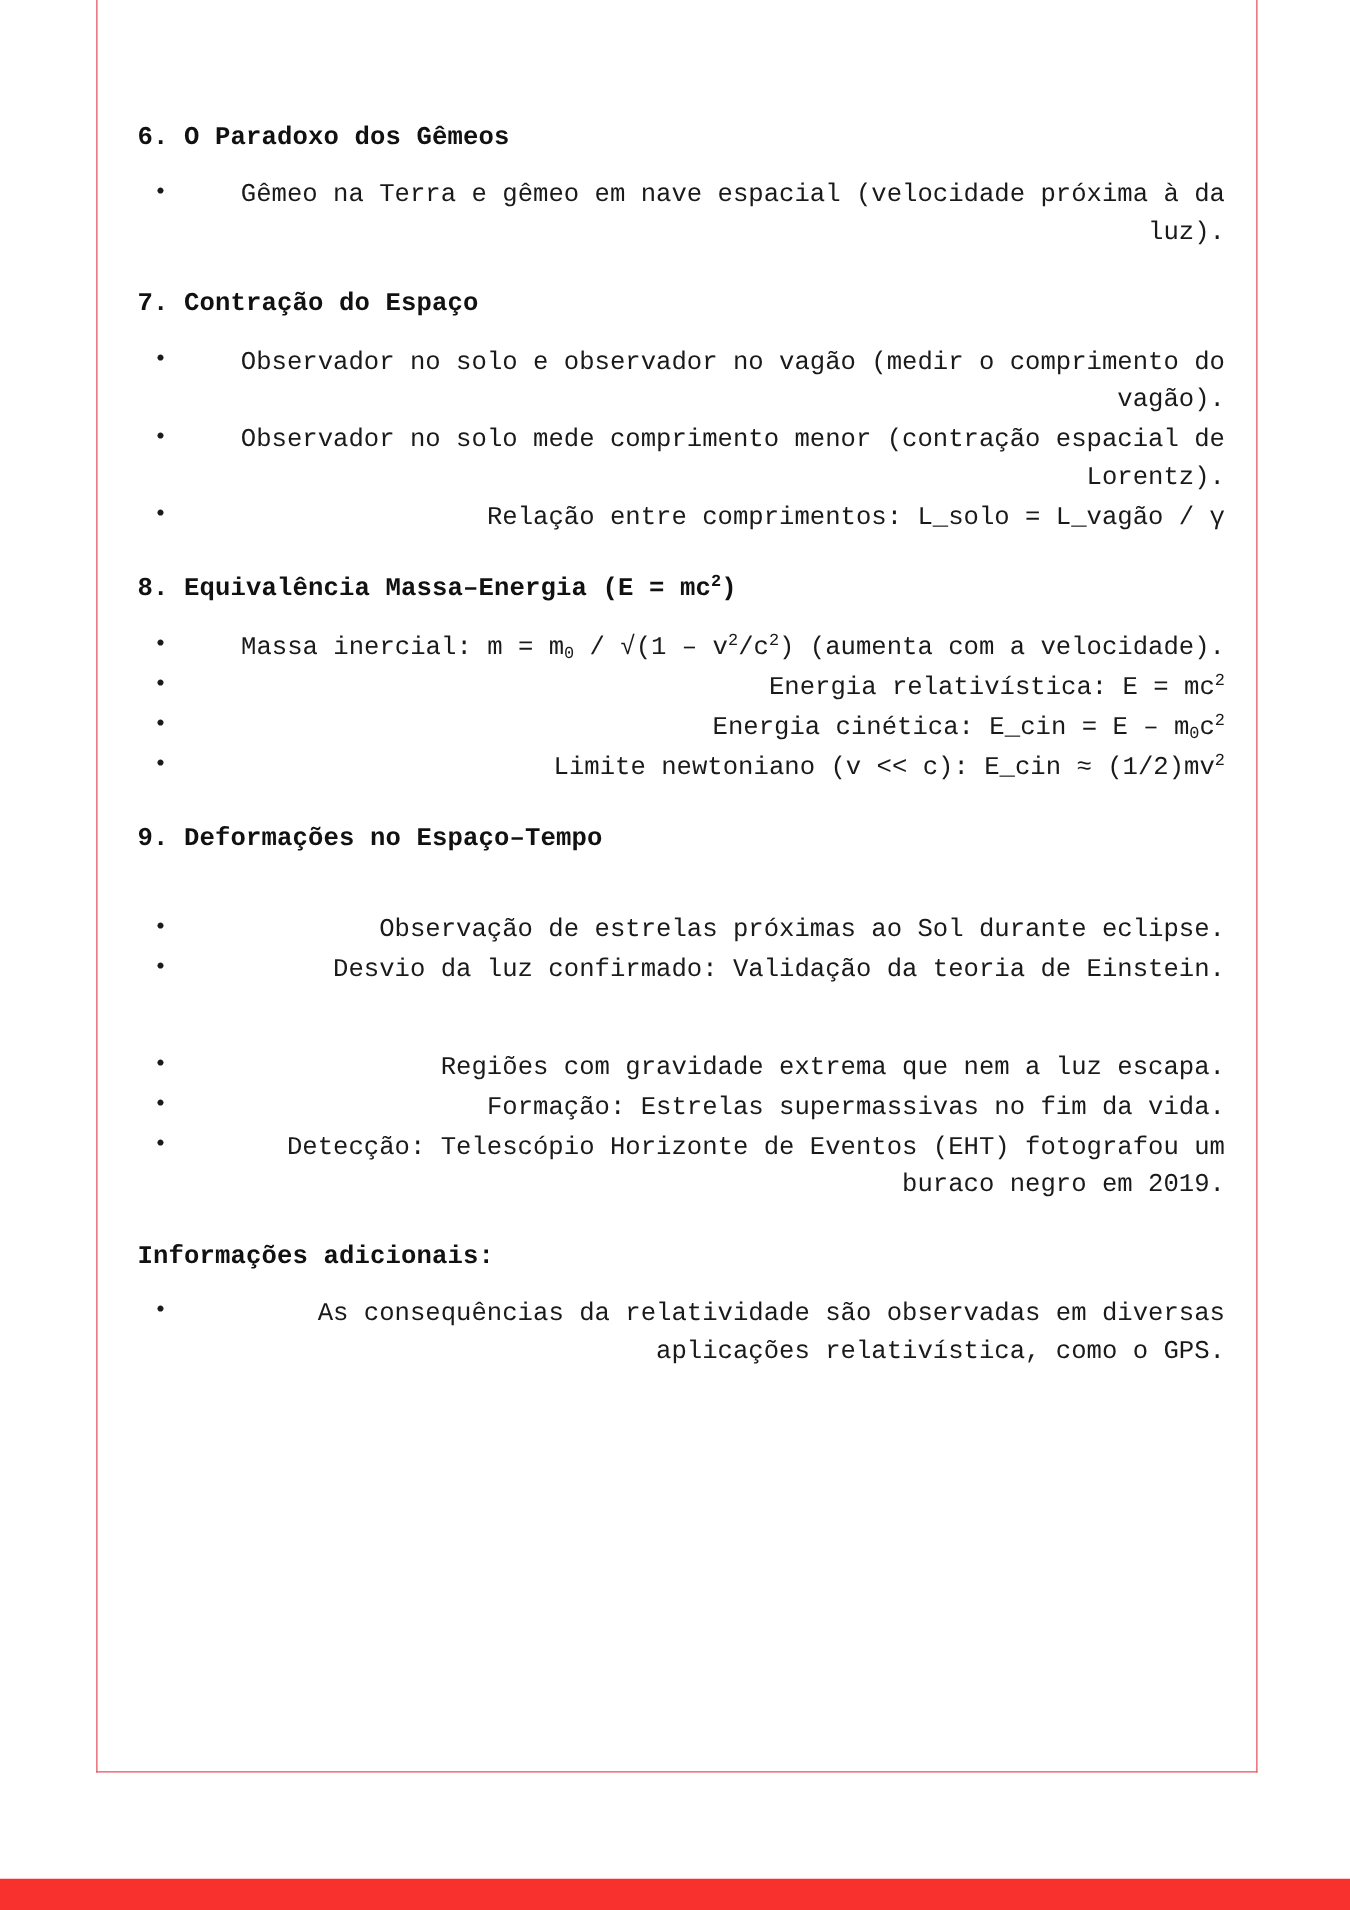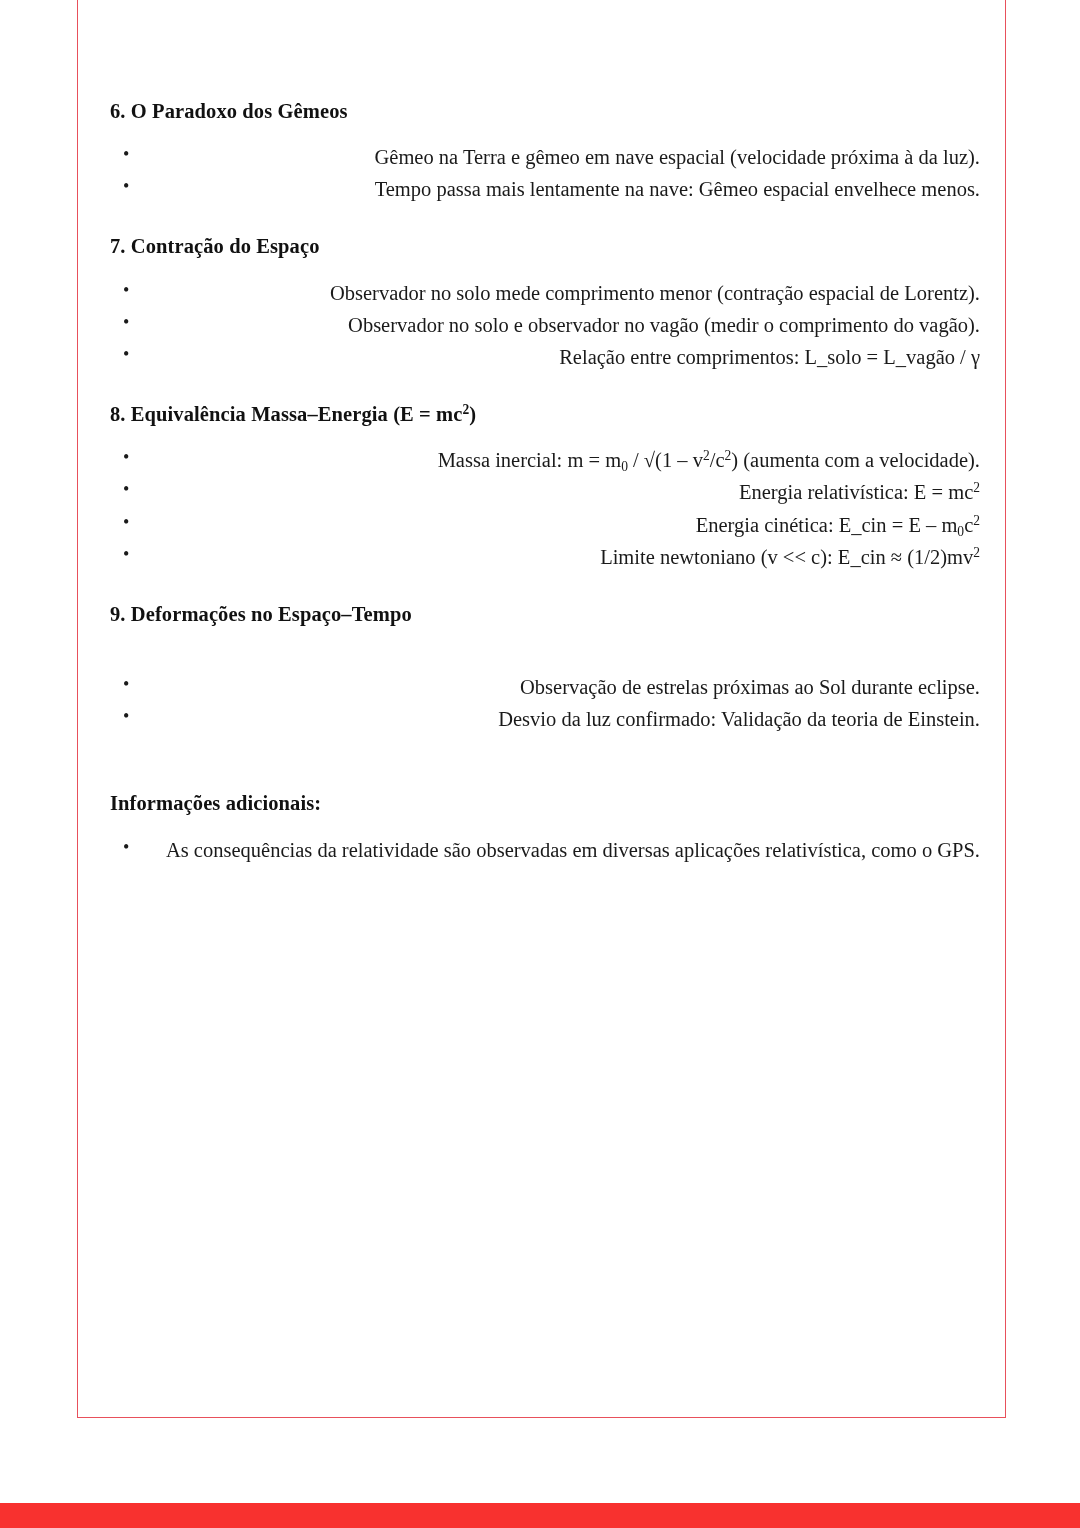--- a/index.html
+++ b/index.html
@@ -30,20 +30,21 @@
     border-top: none;
     background: #ffffff;
   }
 
   
   #content {
     position: absolute;
     left: 110px;
     top: 98px;
     width: 870px;
+    font-family: Liberation Mono, monospace;
   }
 
   h2.section-heading {
     font-size: 20.5px;
     font-weight: bold;
     line-height: 1.28;
     margin: 0;
     padding: 0;
     letter-spacing: 0.1px;
     color: #111111;
@@ -102,30 +103,29 @@
 <body style="background: rgb(255, 255, 255); color: rgb(26, 26, 26);">
 
 <div id="page-frame" style="border-color: rgb(232, 80, 91);"></div>
 
 <div id="content">
 
   <div class="block">
     <h2 class="section-heading">6. O Paradoxo dos Gêmeos</h2>
     <ul class="bullets">
       <li>Gêmeo na Terra e gêmeo em nave espacial (velocidade próxima à da luz).</li>
-      <li>Tempo passa mais lentamente na nave: Gêmeo espacial envelhece menos.</li>
     </ul>
     <span class="spacer-after"></span>
   </div>
 
   <div class="block">
     <h2 class="section-heading">7. Contração do Espaço</h2>
     <ul class="bullets">
+      <li>Observador no solo e observador no vagão (medir o comprimento do vagão).</li>
       <li>Observador no solo mede comprimento menor (contração espacial de Lorentz).</li>
-      <li>Observador no solo e observador no vagão (medir o comprimento do vagão).</li>
       <li>Relação entre comprimentos: L_solo = L_vagão / γ</li>
     </ul>
     <span class="spacer-after"></span>
   </div>
 
   <div class="block">
     <h2 class="section-heading">8. Equivalência Massa–Energia (E = mc<sup>2</sup>)</h2>
     <ul class="bullets">
       <li>Massa inercial: m = m<sub>0</sub> / √(1 – v<sup>2</sup>/c<sup>2</sup>) (aumenta com a velocidade).</li>
       <li>Energia relativística: E = mc<sup>2</sup></li>
@@ -142,20 +142,25 @@
 
   <div class="block">
     <ul class="bullets">
       <li>Observação de estrelas próximas ao Sol durante eclipse.</li>
       <li>Desvio da luz confirmado: Validação da teoria de Einstein.</li>
     </ul>
     <span class="spacer-after"></span>
   </div>
 
   <div class="block">
+    <ul class="bullets">
+      <li>Regiões com gravidade extrema que nem a luz escapa.</li>
+      <li>Formação: Estrelas supermassivas no fim da vida.</li>
+      <li>Detecção: Telescópio Horizonte de Eventos (EHT) fotografou um buraco negro em 2019.</li>
+    </ul>
     <span class="spacer-after"></span>
   </div>
 
   <div class="block">
     <h2 class="section-heading">Informações adicionais:</h2>
     <ul class="bullets">
       <li>As consequências da relatividade são observadas em diversas aplicações relativística, como o GPS.</li>
     </ul>
   </div>
 

